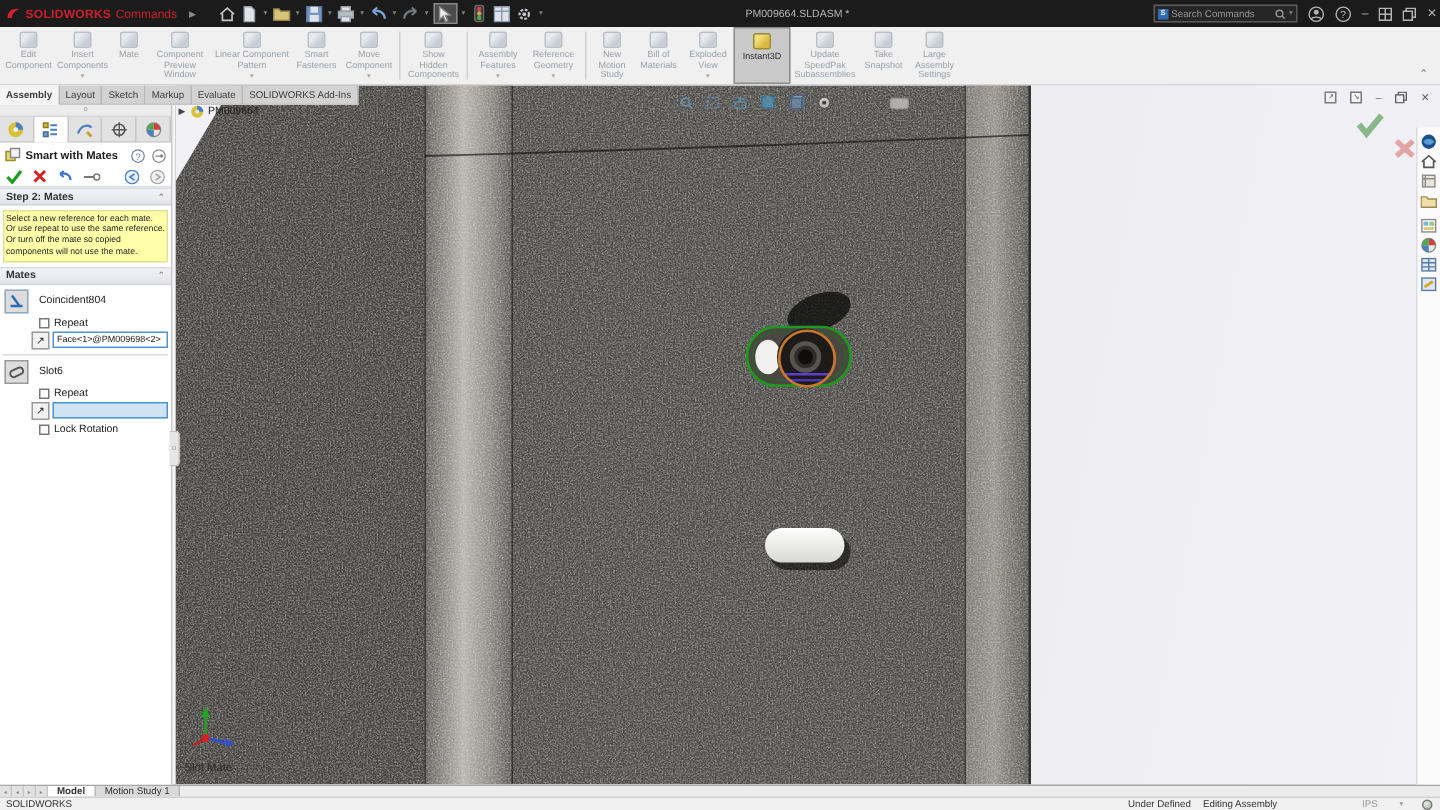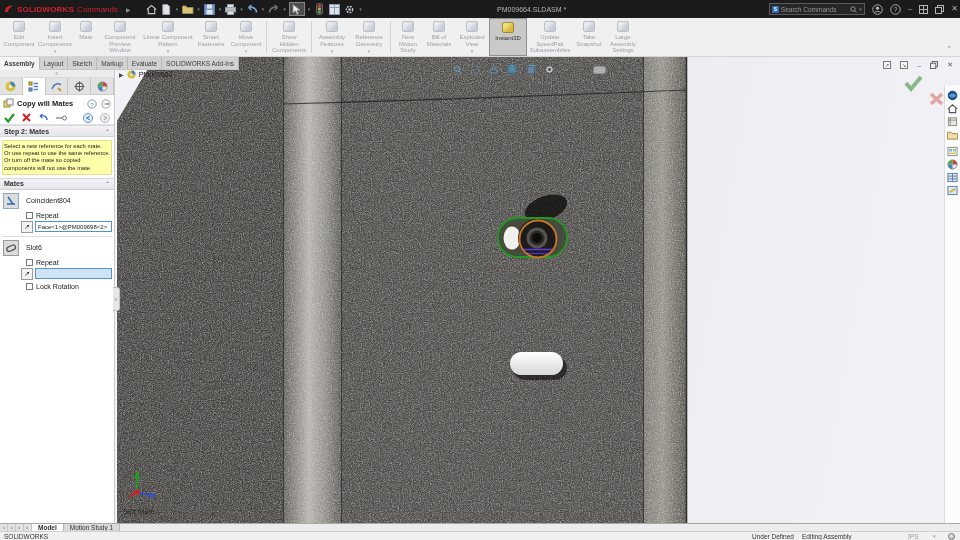--- a/index.html
+++ b/index.html
@@ -480,21 +480,21 @@
             <path d="M6,11 A5,5 0 0 1 1,6 L6,6 Z" fill="#4a7fc0"></path>
             <path d="M1,6 A5,5 0 0 1 6,1 L6,6 Z" fill="#50a850"></path>
           </svg>
         </div>
       </div>
     <div class="pm-head">
       <svg width="11" height="11" viewBox="0 0 11 11">
           <rect x="1" y="3" width="6" height="6" fill="#e8d66a" stroke="#9a8a30"></rect>
           <rect x="4" y="1" width="6" height="6" fill="#f4f4f4" stroke="#888"></rect>
         </svg>
-      <span class="ttl">Copy will Mates</span>
+      <span class="ttl">Smart with Mates</span>
       <svg width="10" height="10" viewBox="0 0 12 12">
           <circle cx="6" cy="6" r="5" fill="none" stroke="#6a87a8"></circle>
           <text x="6" y="9" text-anchor="middle" font-size="7.5" fill="#6a87a8">?</text>
         </svg>
       <svg width="10" height="10" viewBox="0 0 12 12" style="margin-left:4px;">
           <circle cx="6" cy="6" r="5" fill="none" stroke="#8a8a8a"></circle>
           <line x1="3" y1="6" x2="9" y2="6" stroke="#8a8a8a"></line>
           <circle cx="8" cy="6" r="1.4" fill="#8a8a8a"></circle>
         </svg>
     </div>

